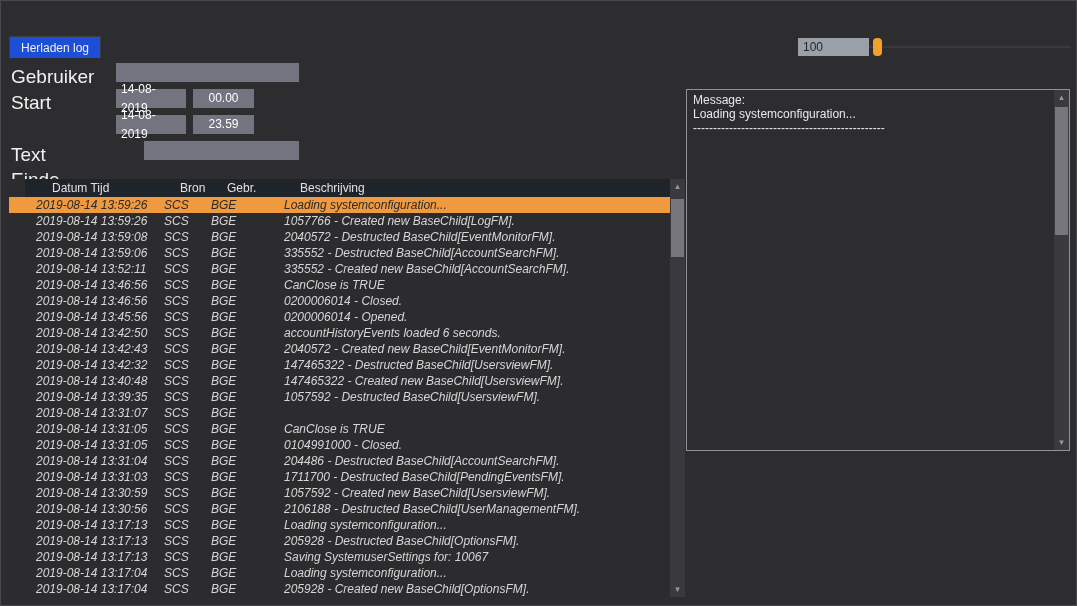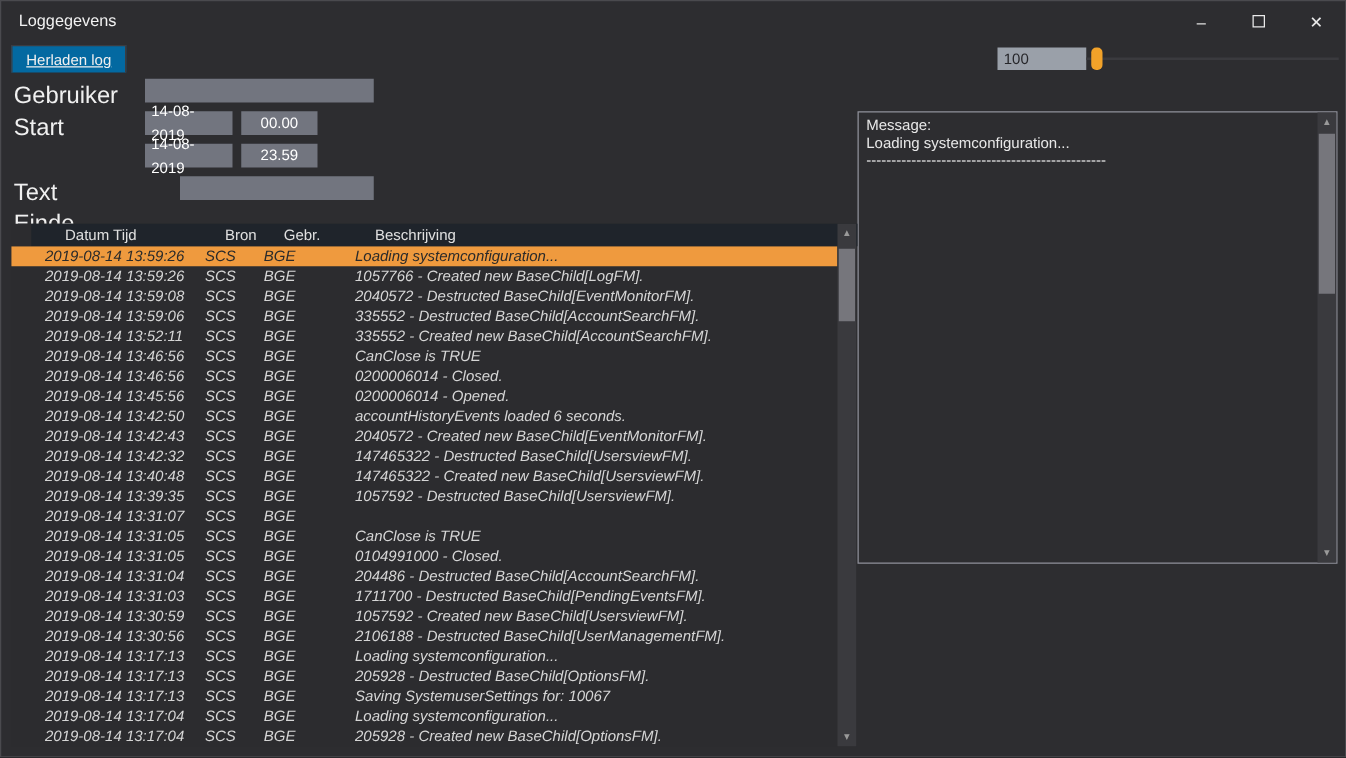--- a/index.html
+++ b/index.html
@@ -19,22 +19,22 @@
   .titlebar { position:absolute; top:0; left:0; right:0; height:32px; }
   .title { position:absolute; left:14px; top:8px; font-size:13px; color:#f2f2f2; }
   .win-controls { position:absolute; right:0; top:0; height:32px; display:flex; }
   .wc { width:46px; height:32px; display:flex; align-items:center; justify-content:center;
         font-size:13px; color:#eaeaea; cursor:pointer; }
   .wc-box { width:10px; height:10px; border:1px solid #eaeaea; display:block; }
 
   
   .tab {
     position:absolute; left:8px; top:35px; height:22px; line-height:22px;
-    padding:0 11px; background:#0369a1; border:1px solid #3c3c41; border-bottom:none;
-    font-size:12px; color:#f0f0f0; cursor:pointer;text-decoration:underline;
+    padding:0 11px; background:#1d4ed8; border:1px solid #3c3c41; border-bottom:none;
+    font-size:12px; color:#f0f0f0; cursor:pointer;
   }
   .zoom-value {
     position:absolute; left:797px; top:37px; width:71px; height:18px;
     background:#9aa0a9; color:#26262a; font-size:12px; line-height:18px;
     padding-left:5px; cursor:text;
   }
   .slider { position:absolute; left:868px; top:36px; width:202px; height:20px; }
   .slider-track { position:absolute; left:0; right:0; top:9px; height:2px; background:#3a3a3e; }
   .slider-handle { position:absolute; left:4px; top:1px; width:9px; height:18px;
     background:#f2a229; border-radius:4px; cursor:pointer; }
@@ -78,34 +78,20 @@
   .c-bron   { flex:0 0 47px;  overflow:hidden; }
   .c-gebr   { flex:0 0 73px;  overflow:hidden; }
   .c-beschr { flex:1; overflow:hidden; }
   .hcell { cursor:pointer; }
 </style>
 </head>
 <body>
 
 <div class="window">
 
-  <div class="titlebar">
-    <span class="title">Loggegevens</span>
-    <div class="win-controls">
-      <div class="wc">
-        <span>–</span>
-      </div>
-      <div class="wc">
-        <span class="wc-box"></span>
-      </div>
-      <div class="wc">
-        <span>✕</span>
-      </div>
-    </div>
-  </div>
 
   <div class="tab">Herladen log</div>
   <div class="zoom-value">100</div>
   <div class="slider">
     <div class="slider-track"></div>
     <div class="slider-handle"></div>
   </div>
 
   <label class="lbl" style="top:65px;">Gebruiker</label>
   <input class="field" style="left: 115px; top: 62px; width: 183px;" value="">

